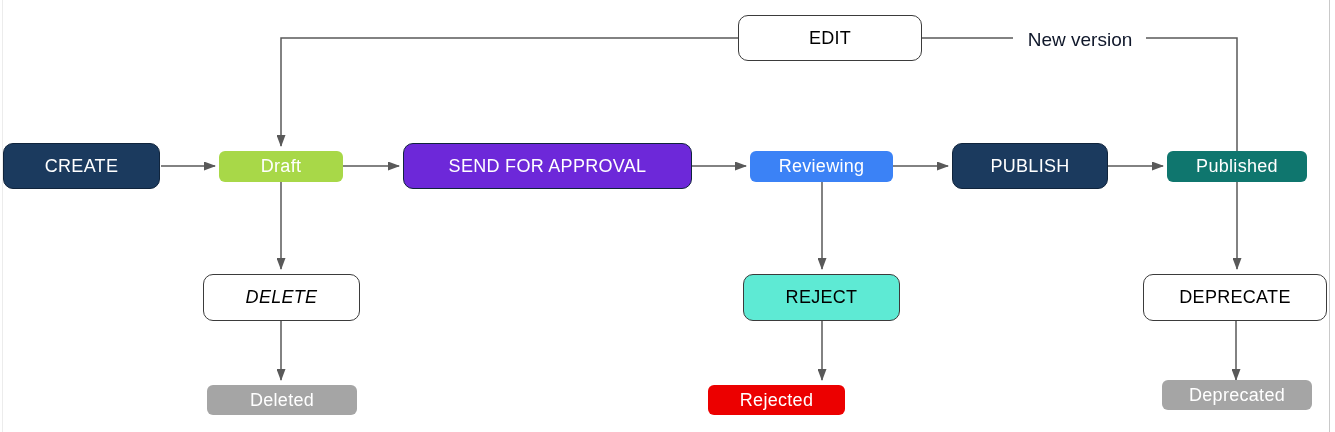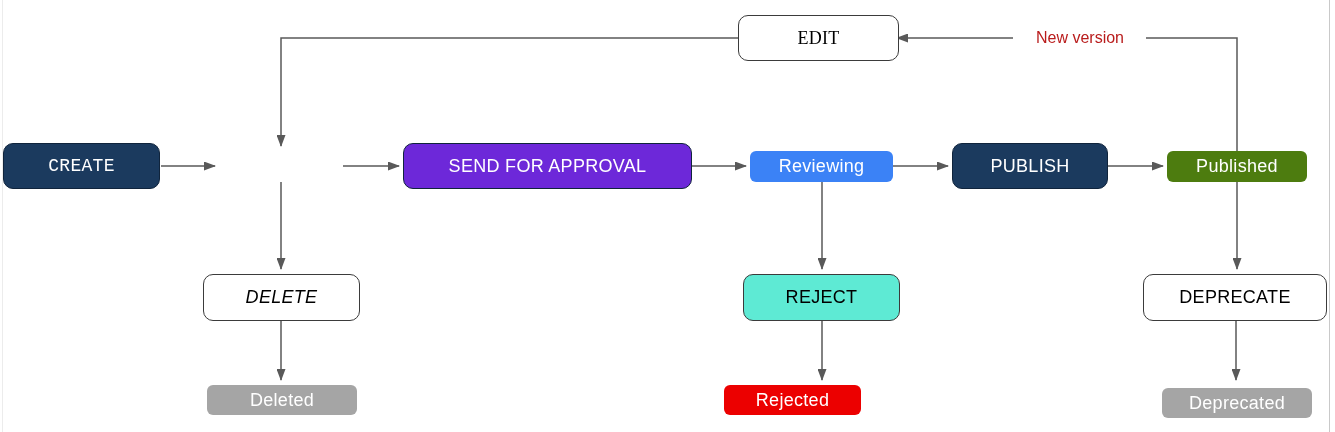--- a/index.html
+++ b/index.html
@@ -37,22 +37,22 @@
   }
   .node-state {             
     border-radius: 6px;
     border: none;
   }
   .edge-label {
     position: absolute;
     transform: translateX(-50%);
     background: #ffffff;
     padding: 0 6px;
-    font-size: 16px;
-    color: #b91c1c;
+    font-size: 19px;
+    color: #0f172a;
     white-space: nowrap;
   }
 </style>
 </head>
 <body>
 
 <div id="canvas">
 
   <svg id="edges" viewBox="0 0 1335 432" xmlns="http://www.w3.org/2000/svg">
     <defs>
@@ -73,64 +73,67 @@
       <path d="M281,321 L281,380" marker-end="url(#arrow)"></path>
       <path d="M822,182 L822,269" marker-end="url(#arrow)"></path>
       <path d="M822,321 L822,380" marker-end="url(#arrow)"></path>
       <path d="M1237,182 L1237,269" marker-end="url(#arrow)"></path>
       <path d="M1236,321 L1236,380" marker-end="url(#arrow)"></path>
     </g>
   </svg>
 
   <span class="edge-label" style="left:1080px; top:29px;">New version</span>
 
-  <div class="node node-outline" style="left: 738px; top: 15px; width: 161px; height: 46px; background: rgb(255, 255, 255); color: rgb(0, 0, 0); font-family: Liberation Serif, serif;">
+  <div class="node node-outline" style="left: 738px; top: 15px; width: 184px; height: 46px; background: rgb(255, 255, 255); color: rgb(0, 0, 0);">
     <span>EDIT</span>
   </div>
 
-  <div class="node node-action" style="left: 3px; top: 143px; width: 157px; height: 46px; background: rgb(27, 58, 94); color: rgb(255, 255, 255); font-family: Liberation Mono, monospace;">
+  <div class="node node-action" style="left: 3px; top: 143px; width: 157px; height: 46px; background: rgb(27, 58, 94); color: rgb(255, 255, 255);">
     <span>CREATE</span>
   </div>
 
+  <div class="node node-state" style="left: 219px; top: 151px; width: 124px; height: 31px; background: rgb(168, 216, 72); color: rgb(255, 255, 255);">
+    <span>Draft</span>
+  </div>
 
   <div class="node node-action" style="left: 403px; top: 143px; width: 289px; height: 46px; background: #6d28d9; color: rgb(255, 255, 255);">
     <span>SEND FOR APPROVAL</span>
   </div>
 
   <div class="node node-state" style="left: 750px; top: 151px; width: 143px; height: 31px; background: #3b82f6; color: rgb(255, 255, 255);">
     <span>Reviewing</span>
   </div>
 
   <div class="node node-action" style="left: 952px; top: 143px; width: 156px; height: 46px; background: rgb(27, 58, 94); color: rgb(255, 255, 255);">
     <span>PUBLISH</span>
   </div>
 
-  <div class="node node-state" style="left: 1167px; top: 151px; width: 140px; height: 31px; background: #4d7c0f; color: rgb(255, 255, 255);">
+  <div class="node node-state" style="left: 1167px; top: 151px; width: 140px; height: 31px; background: #0f766e; color: rgb(255, 255, 255);">
     <span>Published</span>
   </div>
 
   <div class="node node-outline" style="left: 203px; top: 274px; width: 157px; height: 47px; background: rgb(255, 255, 255); color: rgb(0, 0, 0); font-style: italic;">
     <span>DELETE</span>
   </div>
 
   <div class="node node-outline" style="left: 743px; top: 274px; width: 157px; height: 47px; background: #5eead4; color: rgb(0, 0, 0);">
     <span>REJECT</span>
   </div>
 
   <div class="node node-outline" style="left: 1143px; top: 274px; width: 184px; height: 47px; background: rgb(255, 255, 255); color: rgb(0, 0, 0);">
     <span>DEPRECATE</span>
   </div>
 
   <div class="node node-state" style="left: 207px; top: 385px; width: 150px; height: 30px; background: rgb(165, 165, 165); color: rgb(255, 255, 255);">
     <span>Deleted</span>
   </div>
 
-  <div class="node node-state" style="left: 724px; top: 385px; width: 137px; height: 30px; background: rgb(236, 0, 0); color: rgb(255, 255, 255);">
+  <div class="node node-state" style="left: 708px; top: 385px; width: 137px; height: 30px; background: rgb(236, 0, 0); color: rgb(255, 255, 255);">
     <span>Rejected</span>
   </div>
 
-  <div class="node node-state" style="left: 1162px; top: 388px; width: 150px; height: 30px; background: rgb(165, 165, 165); color: rgb(255, 255, 255);">
+  <div class="node node-state" style="left: 1162px; top: 380px; width: 150px; height: 30px; background: rgb(165, 165, 165); color: rgb(255, 255, 255);">
     <span>Deprecated</span>
   </div>
 
   <div class="panel-border left"></div>
   <div class="panel-border right"></div>
 </div>
 
 </body></html>

